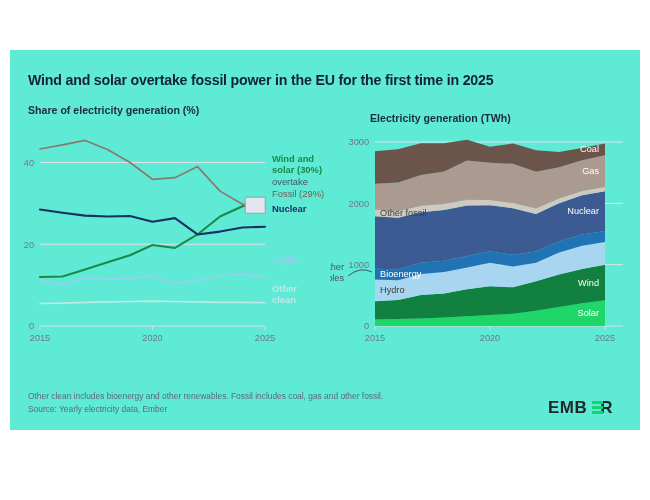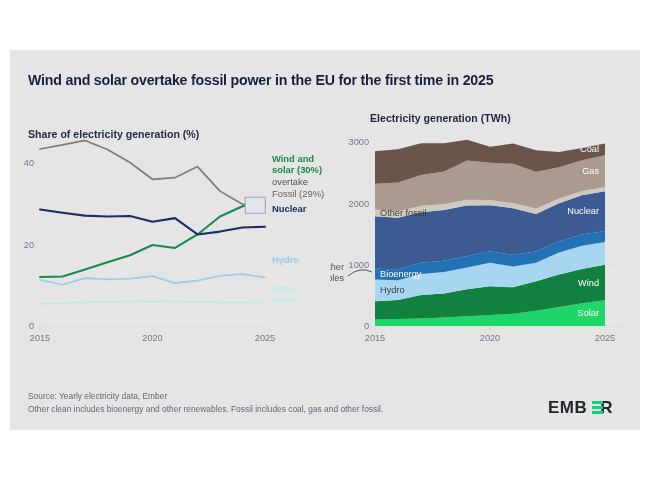--- a/index.html
+++ b/index.html
@@ -9,41 +9,41 @@
     height: 500px;
     background: #ffffff;
     font-family: "Liberation Sans", sans-serif;
   }
   #card {
     position: absolute;
     left: 10px;
     top: 50px;
     width: 630px;
     height: 380px;
-    background: #e5e5e5;
+    background: #5eead4;
     box-sizing: border-box;
   }
   #title {
     position: absolute;
     left: 18px;
     top: 22px;
     font-size: 14.2px;
     font-weight: bold;
     color: #15213b;
     letter-spacing: -0.2px;
     white-space: nowrap;
   }
   .panel-title {
     position: absolute;
     font-size: 10.6px;
     font-weight: bold;
     color: #1d2a44;
     white-space: nowrap;
   }
-  #left-panel-title { left: 18px; top: 78px; }
+  #left-panel-title { left: 18px; top: 54px; }
   #right-panel-title { left: 360px; top: 62px; }
 
   .chart-svg { position: absolute; }
   #left-chart  { left: 0px;  top: 78px; }
   #right-chart { left: 320px; top: 78px; }
   .tick-label {
     font-family: "Liberation Sans", sans-serif;
     font-size: 9.2px;
     fill: #6e7890;
   }
@@ -189,22 +189,22 @@
         <text x="50" y="165.4733333333333" class="area-label-dark">Hydro</text>
       </g>
     <g id="right-callout">
         <path d="M 18 148.01999999999998 Q 30 138.01999999999998 42 144.01999999999998" fill="none" stroke="#4a5268" stroke-width="1"></path>
         <text x="14" y="142.01999999999998" text-anchor="end" class="callout-text">Other</text>
         <text x="14" y="153.01999999999998" text-anchor="end" class="callout-text">renewables</text>
       </g>
   </svg>
 
   <div id="footer">
+    <div>Other clean includes bioenergy and other renewables. Fossil includes coal, gas and other fossil.</div>
     <div>Source: Yearly electricity data, Ember</div>
-    <div>Other clean includes bioenergy and other renewables. Fossil includes coal, gas and other fossil.</div>
   </div>
 </div>
 
 <div id="logo">
   <div id="logo-text">
     <span>EMB</span><span style="display:inline-block;width:13px"></span><span>R</span>
     <span class="ebar" style="top:3px"></span>
     <span class="ebar" style="top:8px"></span>
     <span class="ebar" style="top:13px"></span>
   </div>

